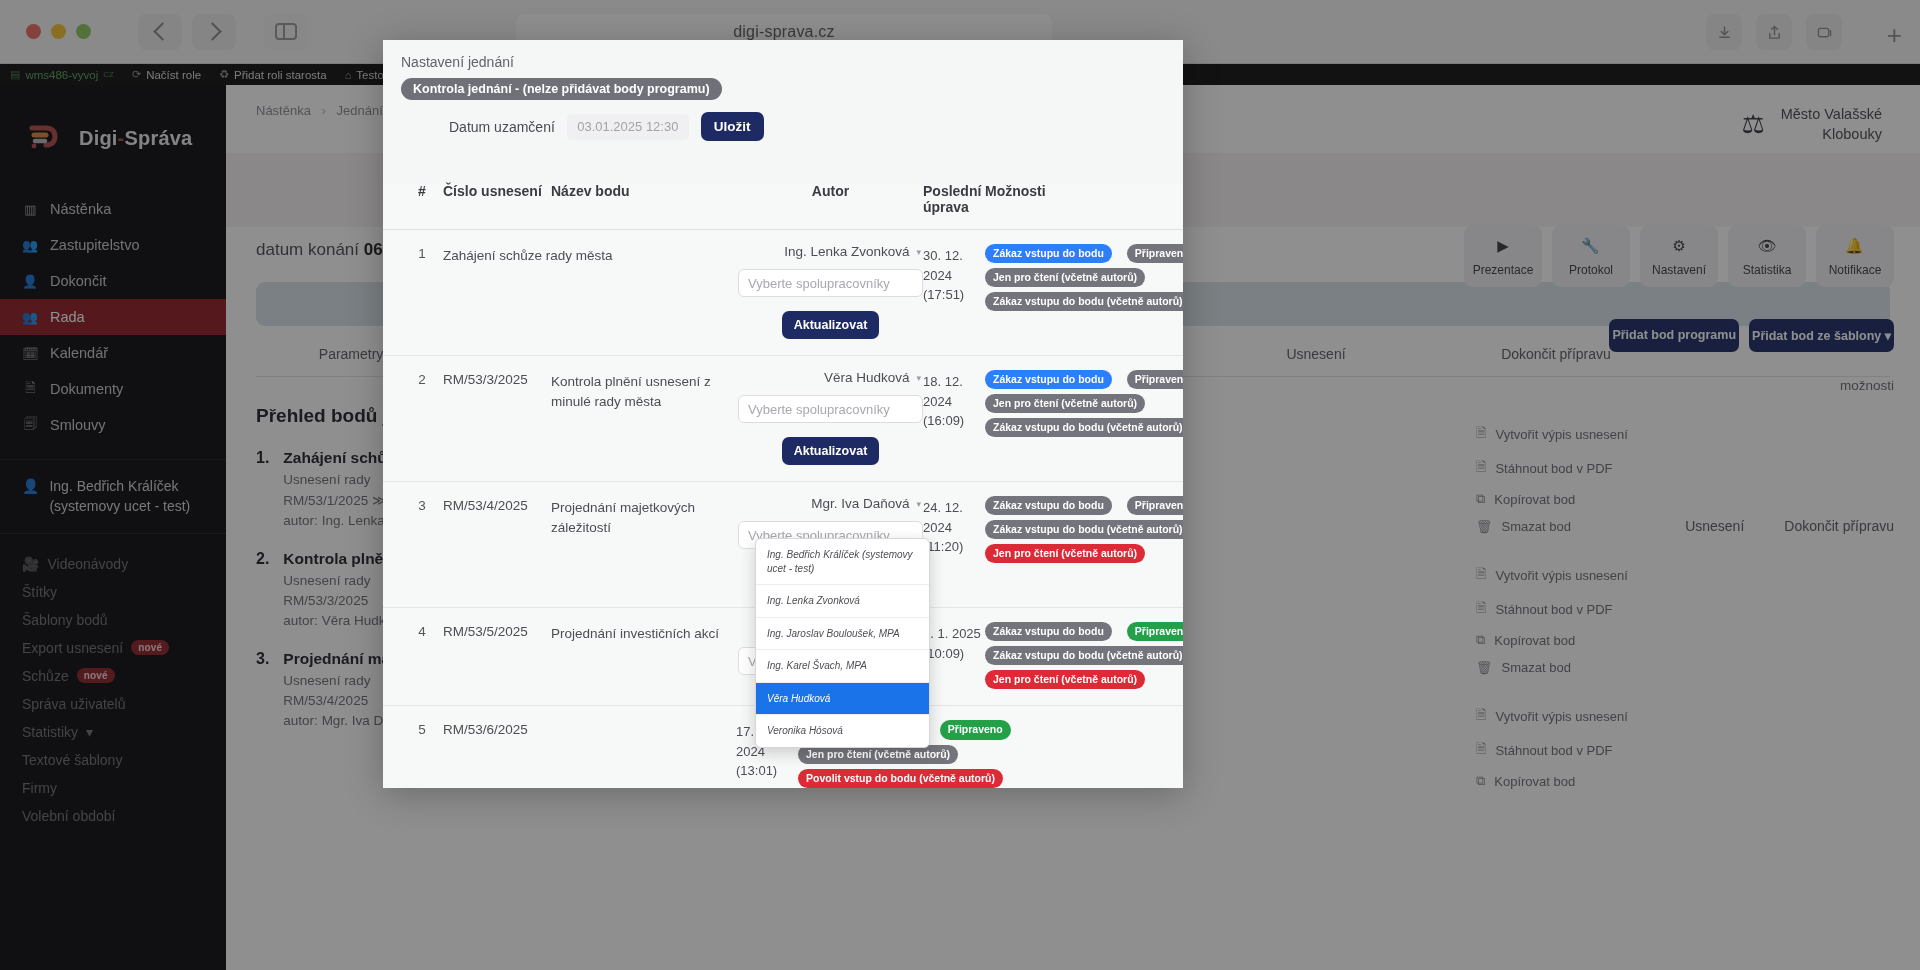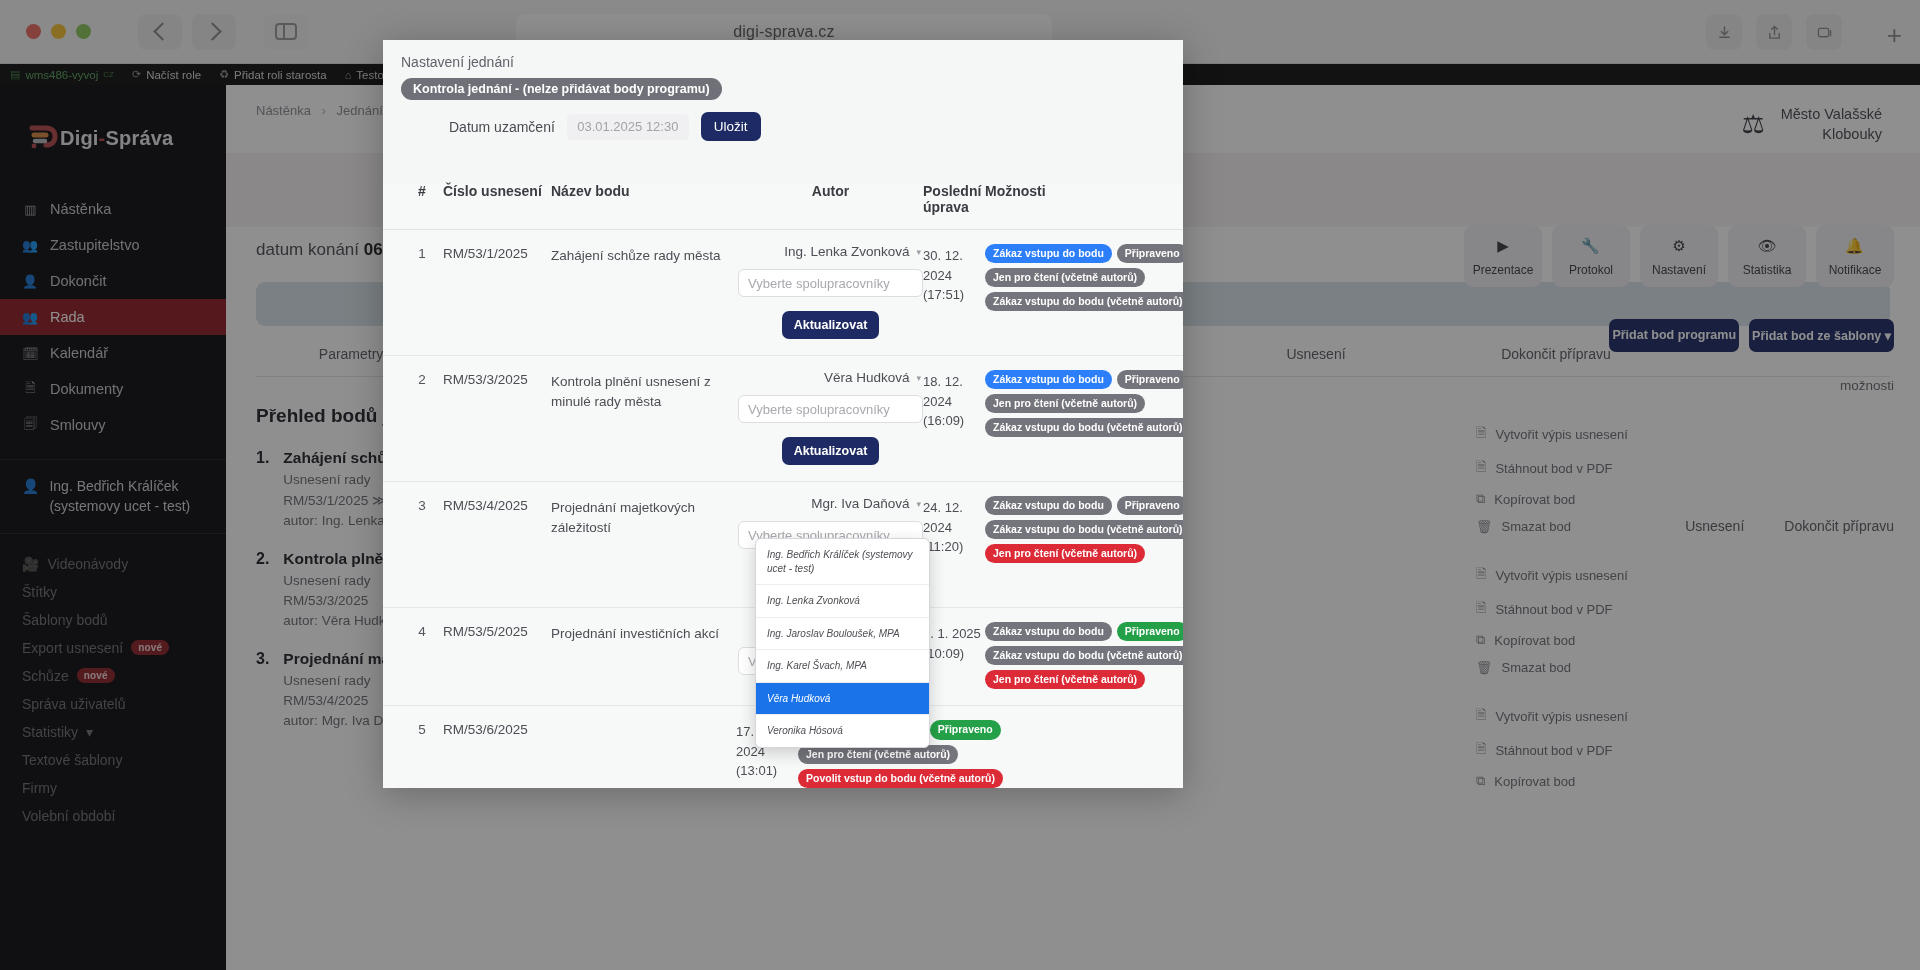--- a/index.html
+++ b/index.html
@@ -64,21 +64,21 @@
   .sup { font-size: 8px; vertical-align: super; color: #3d7c40; }
 
   
   .app { position: absolute; top: 85px; left: 0; width: 1920px; height: 885px; background: #fff; }
 
   
   .sidebar {
     position: absolute; left: 0; top: 0; width: 226px; height: 885px;
     background: #0d0d0f; color: #b9b9bd;
   }
-  .brand { display: flex; align-items: center; gap: 0; padding: 36px 0 0 26px; }
+  .brand { display: flex; align-items: center; gap: 19px; padding: 36px 0 0 26px; }
   .brand-mark { width: 34px; height: 34px; position: relative; }
   .brand-txt { font-size: 20px; font-weight: bold; color: #e9e9ec; letter-spacing: .2px; }
   .brand-txt .dash { color: #b5484a; }
 
   .nav { margin-top: 36px; }
   .nav-item {
     display: flex; align-items: center; gap: 11px;
     height: 36px; padding-left: 22px; font-size: 14.5px; color: #c7c7cb;
   }
   .nav-item .ic { width: 17px; text-align: center; font-size: 13px; color: #9a9aa0; }
@@ -179,21 +179,21 @@
     font-size: 12.5px; border-radius: 13px; padding: 4px 12px; font-weight: bold;
   }
   .lock-row { display: flex; align-items: center; gap: 12px; margin-top: 12px; margin-left: 48px; }
   .lock-lbl { font-size: 14px; color: #4b4b52; }
   .date-input {
     width: 122px; height: 26px; background: #f0f0f2; border-radius: 5px;
     display: flex; align-items: center; justify-content: center;
     font-size: 13px; color: #a2a2a8;
   }
   .btn-save {
-    background: #1e2a63; color: #fff; font-size: 13.5px; font-weight: normal;
+    background: #1e2a63; color: #fff; font-size: 13.5px; font-weight: bold;
     border-radius: 7px; padding: 7px 13px;
   }
 
   .tbl { margin-top: 42px; background: #f7f8f8; }
   .thead {
     display: flex; font-size: 14px; font-weight: bold; color: #3b3b42;
     padding: 0 18px 14px 18px; border-bottom: 1px solid #e2e2e6;
   }
   .c-num { width: 42px; text-align: center; }
   .c-usn { width: 108px; }
@@ -222,21 +222,21 @@
     border-radius: 6px; display: flex; align-items: center; padding-left: 9px;
     font-size: 13px; color: #a8a8ae;
   }
   .btn-upd {
     margin: 14px auto 0 auto; width: fit-content;
     background: #1e2a63; color: #fff; font-size: 12.5px; font-weight: bold;
     border-radius: 7px; padding: 7px 12px;
   }
 
   .badges { display: flex; flex-direction: column; gap: 5px; align-items: flex-start; }
-  .badge-line { display: flex; gap: 5px; flex-wrap: nowrap; }
+  .badge-line { display: flex; gap: 15px; flex-wrap: nowrap; }
   .bdg {
     font-size: 10.5px; font-weight: bold; border-radius: 11px; padding: 3px 8px;
     color: #fff; white-space: nowrap; line-height: 1.25;
   }
   .bdg.blue { background: #2d7ff9; }
   .bdg.gray { background: #74747c; }
   .bdg.green { background: #24a148; }
   .bdg.red { background: #dc2a36; }
 
   
@@ -592,21 +592,20 @@
       <div class="c-num">#</div>
       <div class="c-usn">Číslo usnesení</div>
       <div class="c-name">Název bodu</div>
       <div class="c-aut">Autor</div>
       <div class="c-upd"><span>Poslední</span><br><span>úprava</span></div>
       <div class="c-opt">Možnosti</div>
     </div>
 
     <div class="trow">
       <div class="c-num">1</div>
-      <div class="c-usn">RM/53/1/2025</div>
       <div class="c-name">Zahájení schůze rady města</div>
       <div class="c-aut">
         <div class="sel-author">
           <span>Ing. Lenka Zvonková</span>
           <span class="caret">▾</span>
         </div>
         <div class="collab-input">Vyberte spolupracovníky</div>
         <div class="btn-upd">Aktualizovat</div>
       </div>
       <div class="c-upd">30. 12. 2024 (17:51)</div>

